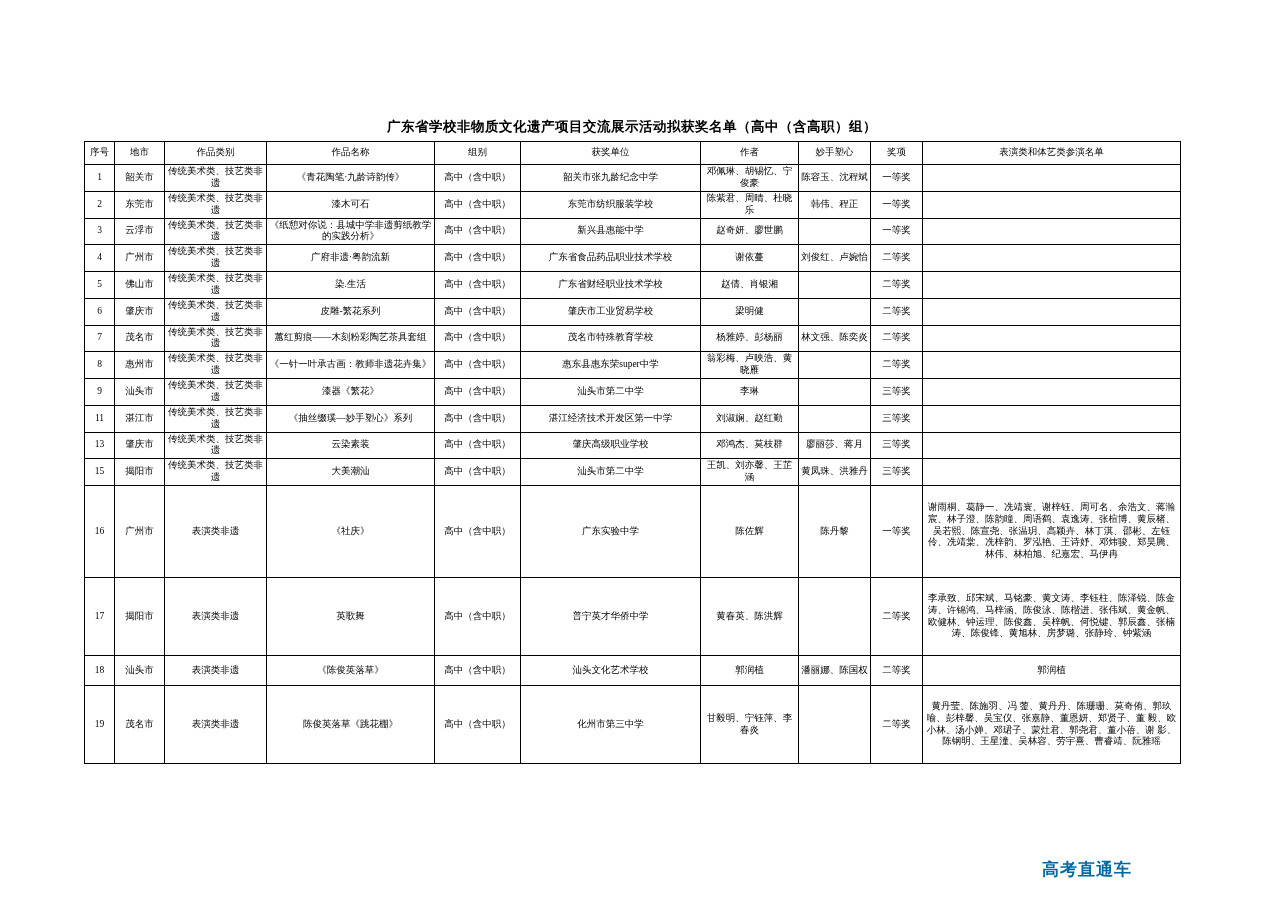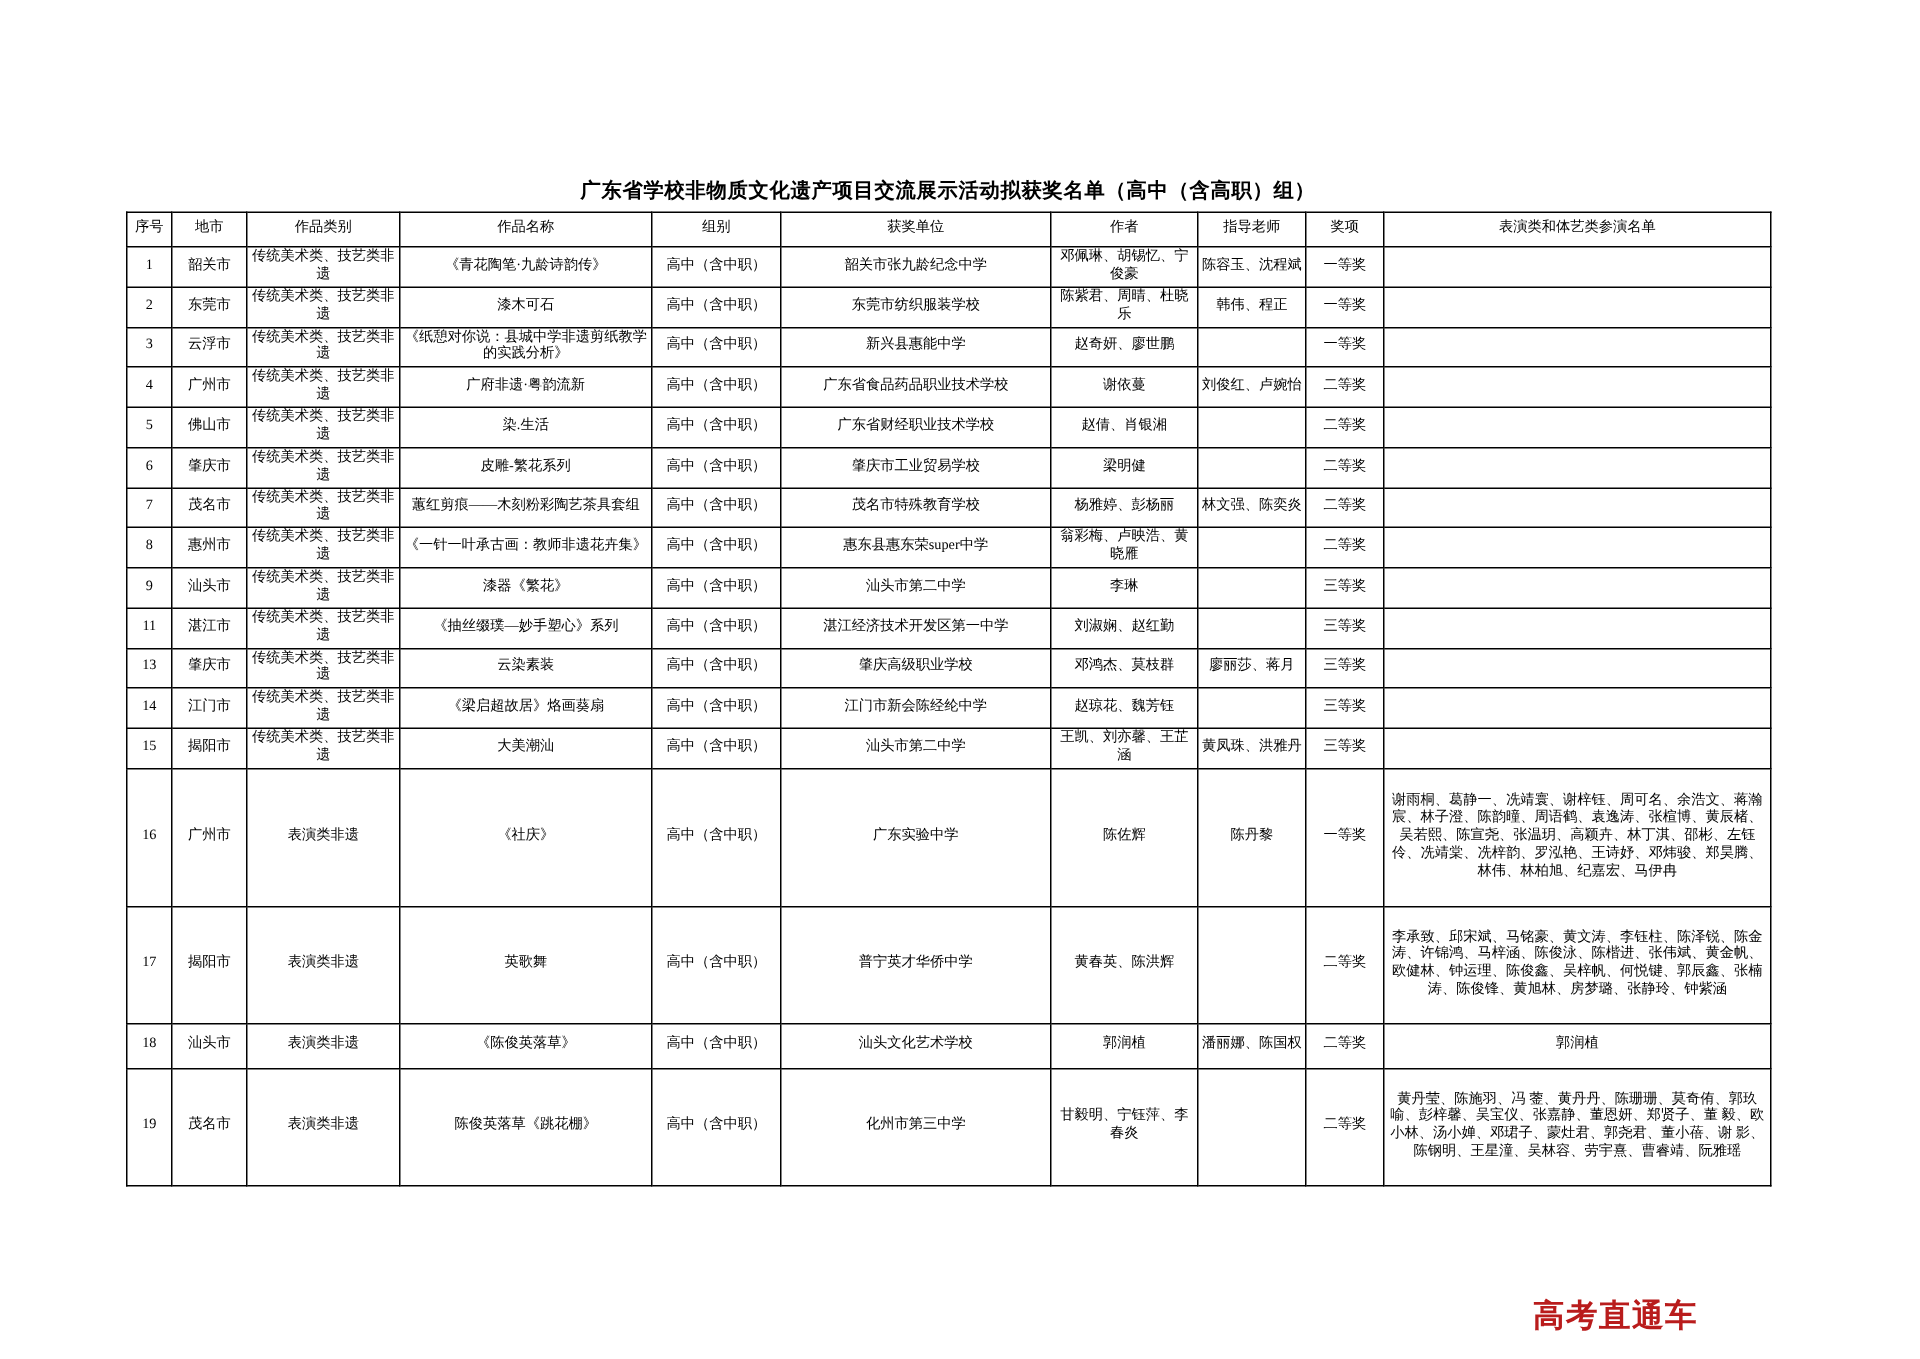--- a/index.html
+++ b/index.html
@@ -64,24 +64,24 @@
   .col-perf   { width: 258px; }
 
   td.cat { font-size: 9px; line-height: 1.2; }
   td.perf { font-size: 8.7px; line-height: 1.32; text-align: center; padding: 3px 4px; margin-left: 46px; }
   td.author { font-size: 9px; }
   td.teacher { font-size: 9px; }
 
   .watermark {
     position: absolute;
     right: 40px;
-    bottom: 15px;
-    font-size: 21px;
+    bottom: 25px;
+    font-size: 17px;
     font-weight: bold;
-    color: #b91c1c;
+    color: #0369a1;
     font-family: "Liberation Sans", sans-serif;
     letter-spacing: 1px;
   }
 </style>
 </head>
 <body>
 
 <div class="page">
 
   <div class="doc-title">广东省学校非物质文化遗产项目交流展示活动拟获奖名单（高中（含高职）组）</div>
@@ -101,21 +101,21 @@
     </colgroup>
     <thead>
       <tr>
         <th>序号</th>
         <th>地市</th>
         <th>作品类别</th>
         <th>作品名称</th>
         <th>组别</th>
         <th>获奖单位</th>
         <th>作者</th>
-        <th>指导老师</th>
+        <th>妙手塑心</th>
         <th>奖项</th>
         <th>表演类和体艺类参演名单</th>
       </tr>
     </thead>
     <tbody>
       <tr>
         <td>1</td>
         <td>韶关市</td>
         <td class="cat">传统美术类、技艺类非遗</td>
         <td>《青花陶笔·九龄诗韵传》</td>
@@ -236,32 +236,20 @@
       </tr>
       <tr>
         <td>13</td>
         <td>肇庆市</td>
         <td class="cat">传统美术类、技艺类非遗</td>
         <td>云染素装</td>
         <td>高中（含中职）</td>
         <td>肇庆高级职业学校</td>
         <td class="author">邓鸿杰、莫枝群</td>
         <td class="teacher">廖丽莎、蒋月</td>
-        <td>三等奖</td>
-        <td class="perf"></td>
-      </tr>
-      <tr>
-        <td>14</td>
-        <td>江门市</td>
-        <td class="cat">传统美术类、技艺类非遗</td>
-        <td>《梁启超故居》烙画葵扇</td>
-        <td>高中（含中职）</td>
-        <td>江门市新会陈经纶中学</td>
-        <td class="author">赵琼花、魏芳钰</td>
-        <td class="teacher"></td>
         <td>三等奖</td>
         <td class="perf"></td>
       </tr>
       <tr>
         <td>15</td>
         <td>揭阳市</td>
         <td class="cat">传统美术类、技艺类非遗</td>
         <td>大美潮汕</td>
         <td>高中（含中职）</td>
         <td>汕头市第二中学</td>

